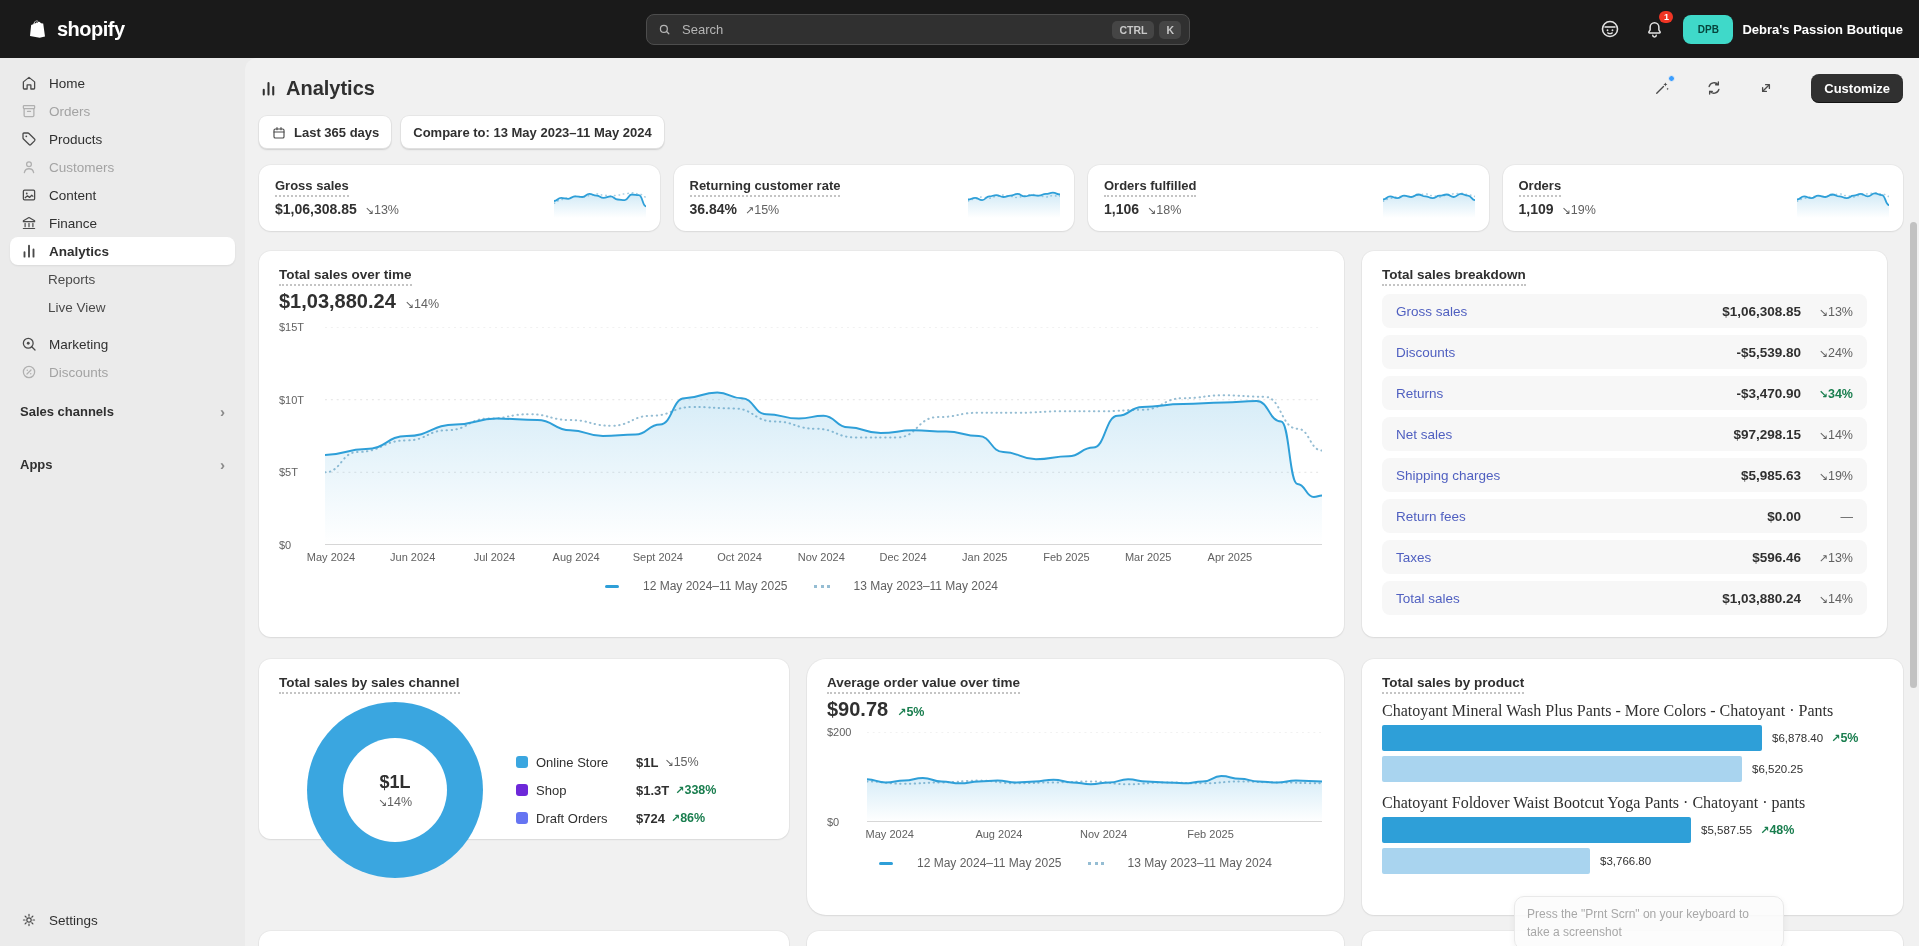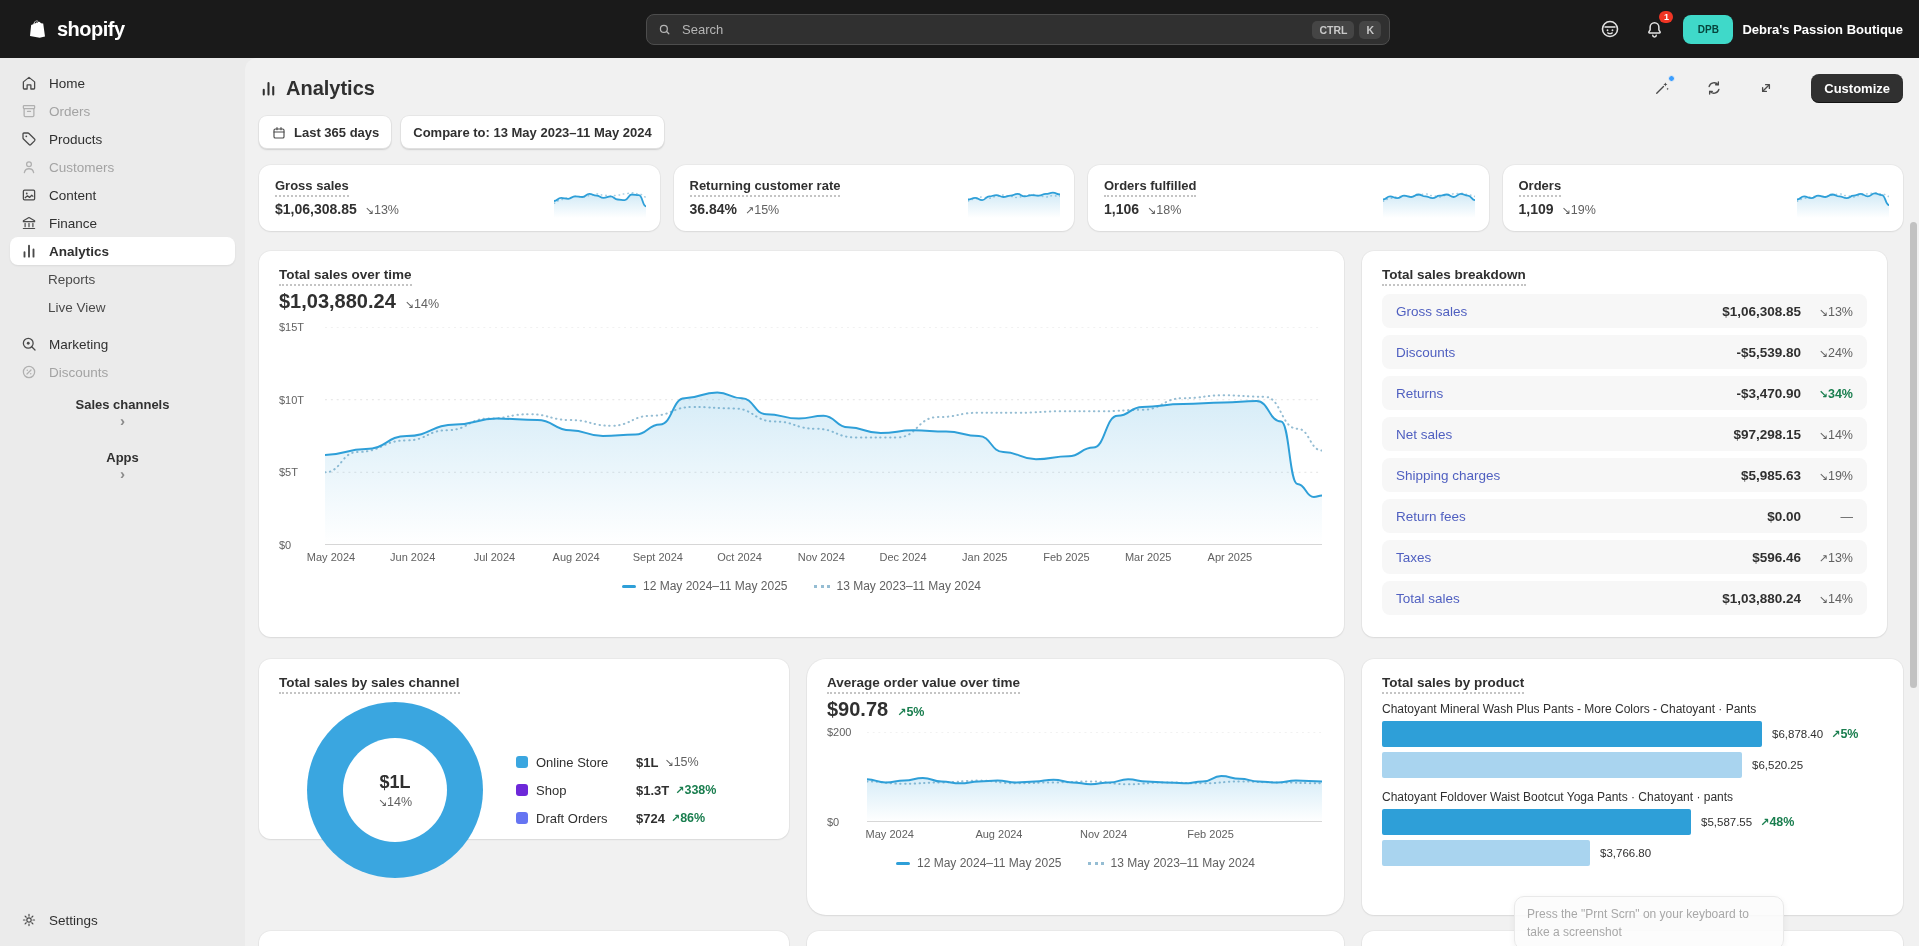--- a/index.html
+++ b/index.html
@@ -2,21 +2,21 @@
 <html><head>
 <meta charset="utf-8">
 <style>
   html,body{margin:0;padding:0;width:1919px;height:946px;overflow:hidden;
     font-family:"Liberation Sans","DejaVu Sans",sans-serif;background:#ebebeb;color:#303030;}
   *{box-sizing:border-box;}
   
   .topbar{height:58px;background:#1a1a1a;display:flex;align-items:center;position:relative;}
   .logo{display:flex;align-items:center;gap:7px;margin-left:26px;color:#fff;}
   .logo-text{font-size:20px;font-weight:bold;letter-spacing:-.5px;color:#fff;}
-  .search{position:absolute;left:646px;top:14px;width:744px;height:31px;background:#303030;
+  .search{position:absolute;left:646px;top:14px;width:544px;height:31px;background:#303030;
     border:1px solid #4d4d4d;border-radius:8px;display:flex;align-items:center;padding:0 8px 0 10px;}
   .search input{flex:1;background:transparent;border:none;outline:none;color:#e3e3e3;font-size:13px;
     font-family:inherit;}
   .search input::placeholder{color:#b5b5b5;}
   .kbd{background:#454545;color:#c9c9c9;font-size:10.5px;font-weight:bold;border-radius:5px;
     padding:3px 7px;margin-left:5px;}
   .top-right{position:absolute;right:16px;top:0;height:58px;display:flex;align-items:center;gap:14px;}
   .tb-iconbtn{width:30px;height:30px;border-radius:8px;display:flex;align-items:center;
     justify-content:center;color:#e3e3e3;position:relative;}
   .badge{position:absolute;top:-3px;right:-4px;background:#f03524;color:#fff;font-size:9px;
@@ -30,21 +30,21 @@
   .sidebar{width:245px;position:relative;padding-top:11px;flex-shrink:0;}
   .side-item{height:28px;margin:0 10px;border-radius:8px;display:flex;align-items:center;
     padding:0 10px;gap:11px;font-size:13.5px;font-weight:500;color:#303030;cursor:pointer;}
   .side-item .icon{width:18px;height:18px;color:#4a4a4a;display:flex;}
   .side-item.disabled{color:#a3a3a3;}
   .side-item.disabled .icon{color:#b0b0b0;}
   .side-item.active{background:#fff;font-weight:700;box-shadow:0 1px 2px rgba(0,0,0,.08);}
   .side-item.sub{padding-left:38px;color:#4a4a4a;}
   .side-item.gap-top{margin-top:9px;}
   .side-section{height:28px;margin:0 10px;display:flex;align-items:center;justify-content:space-between;
-    padding:0 10px;font-size:13px;font-weight:600;color:#303030;cursor:pointer;flex-direction:column;}
+    padding:0 10px;font-size:13px;font-weight:600;color:#303030;cursor:pointer;}
   .side-section .chev{color:#8a8a8a;font-size:15px;}
   .sec-channels{margin-top:11px;}
   .sec-apps{margin-top:25px;}
   .settings-item{position:absolute;bottom:12px;left:0;right:0;}
   
   .main{flex:1;background:#f1f1f1;border-radius:12px 0 0 0;padding:14px 16px 0 14px;position:relative;}
   .hdr-row{display:flex;align-items:center;justify-content:space-between;height:32px;}
   .page-title{display:flex;align-items:center;gap:8px;font-size:20px;font-weight:bold;color:#303030;}
   .page-title .icon{width:19px;height:19px;display:flex;color:#303030;}
   .hdr-actions{display:flex;align-items:center;gap:22px;}
@@ -78,21 +78,21 @@
   .card-title{font-size:13.5px;font-weight:600;color:#303030;}
   .card-title .dot-u{border-bottom:2px dotted #c4c4c4;padding-bottom:2px;}
   .big-value-row{margin-top:8px;display:flex;align-items:baseline;gap:9px;}
   .big-value{font-size:20px;font-weight:bold;color:#303030;}
   .chart-area{position:relative;height:218px;margin-top:14px;}
   .ylab{position:absolute;left:0;font-size:11px;color:#616161;transform:translateY(-50%);}
   .plot-svg{position:absolute;left:46px;right:2px;top:0;height:218px;width:calc(100% - 48px);}
   .xlab-strip{position:relative;margin:6px 2px 0 46px;height:15px;font-size:11px;color:#616161;}
   .xlab{position:absolute;transform:translateX(-50%);white-space:nowrap;}
   .legend-row{display:flex;justify-content:center;gap:26px;margin-top:13px;font-size:12px;color:#616161;}
-  .legend-item{display:flex;align-items:center;gap:7px;}
+  .legend-item{display:flex;align-items:center;gap:24px;}
   .sw-solid{width:14px;height:3px;border-radius:2px;background:#2e9fd8;}
   .sw-dotted{width:16px;border-top:3px dotted #95bdd3;}
   
   .breakdown-card{width:525px;height:386px;padding:16px 20px;}
   .bd-rows{margin-top:12px;display:flex;flex-direction:column;gap:7px;}
   .bd-row{height:34px;background:#f7f7f7;border-radius:8px;display:flex;align-items:center;
     padding:0 14px;cursor:pointer;}
   .bd-label{flex:1;font-size:13.5px;color:#4f5fc0;}
   .bd-value{font-size:13.5px;font-weight:bold;color:#303030;}
   .bd-chg{width:52px;text-align:right;}
@@ -108,21 +108,21 @@
   .ch-legend{margin-left:33px;display:flex;flex-direction:column;gap:9px;}
   .ch-item{display:flex;align-items:center;height:19px;}
   .ch-sw{width:12px;height:12px;border-radius:3px;margin-right:8px;}
   .ch-label{width:100px;font-size:13px;color:#303030;}
   .ch-val{font-size:13px;font-weight:600;color:#303030;margin-right:6px;}
   .aov-card{width:537px;height:256px;padding:16px 20px;border-radius:19px;}
   .aov-chart{position:relative;height:90px;margin-top:11px;}
   .aov-svg{position:absolute;left:40px;right:2px;top:0;height:90px;width:calc(100% - 42px);}
   .aov-xstrip{position:relative;margin:6px 2px 0 40px;height:14px;font-size:11px;color:#616161;}
   .products-card{flex:1;height:256px;padding:16px 20px;}
-  .prod-name{font-size:12px;color:#303030;margin-top:12px;white-space:nowrap;overflow:hidden;}
+  .prod-name{font-size:16px;color:#303030;margin-top:12px;white-space:nowrap;overflow:hidden;font-family:Liberation Serif, serif;}
   .bar-row{display:flex;align-items:center;margin-top:5px;}
   .bar{height:26px;border-radius:2px;}
   .bar.cur{background:#2e9fd8;}
   .bar.prev{background:#a9d4ef;}
   .bar-val{font-size:11.5px;color:#303030;margin-left:10px;white-space:nowrap;}
   .bar-chg{margin-left:8px;font-size:11.5px;}
   
   .partial-row{display:flex;gap:18px;margin-top:16px;}
   .partial-card{height:60px;padding:14px 20px;}
   .pc-a{width:530px;}.pc-b{width:537px;}.pc-c{flex:1;}

